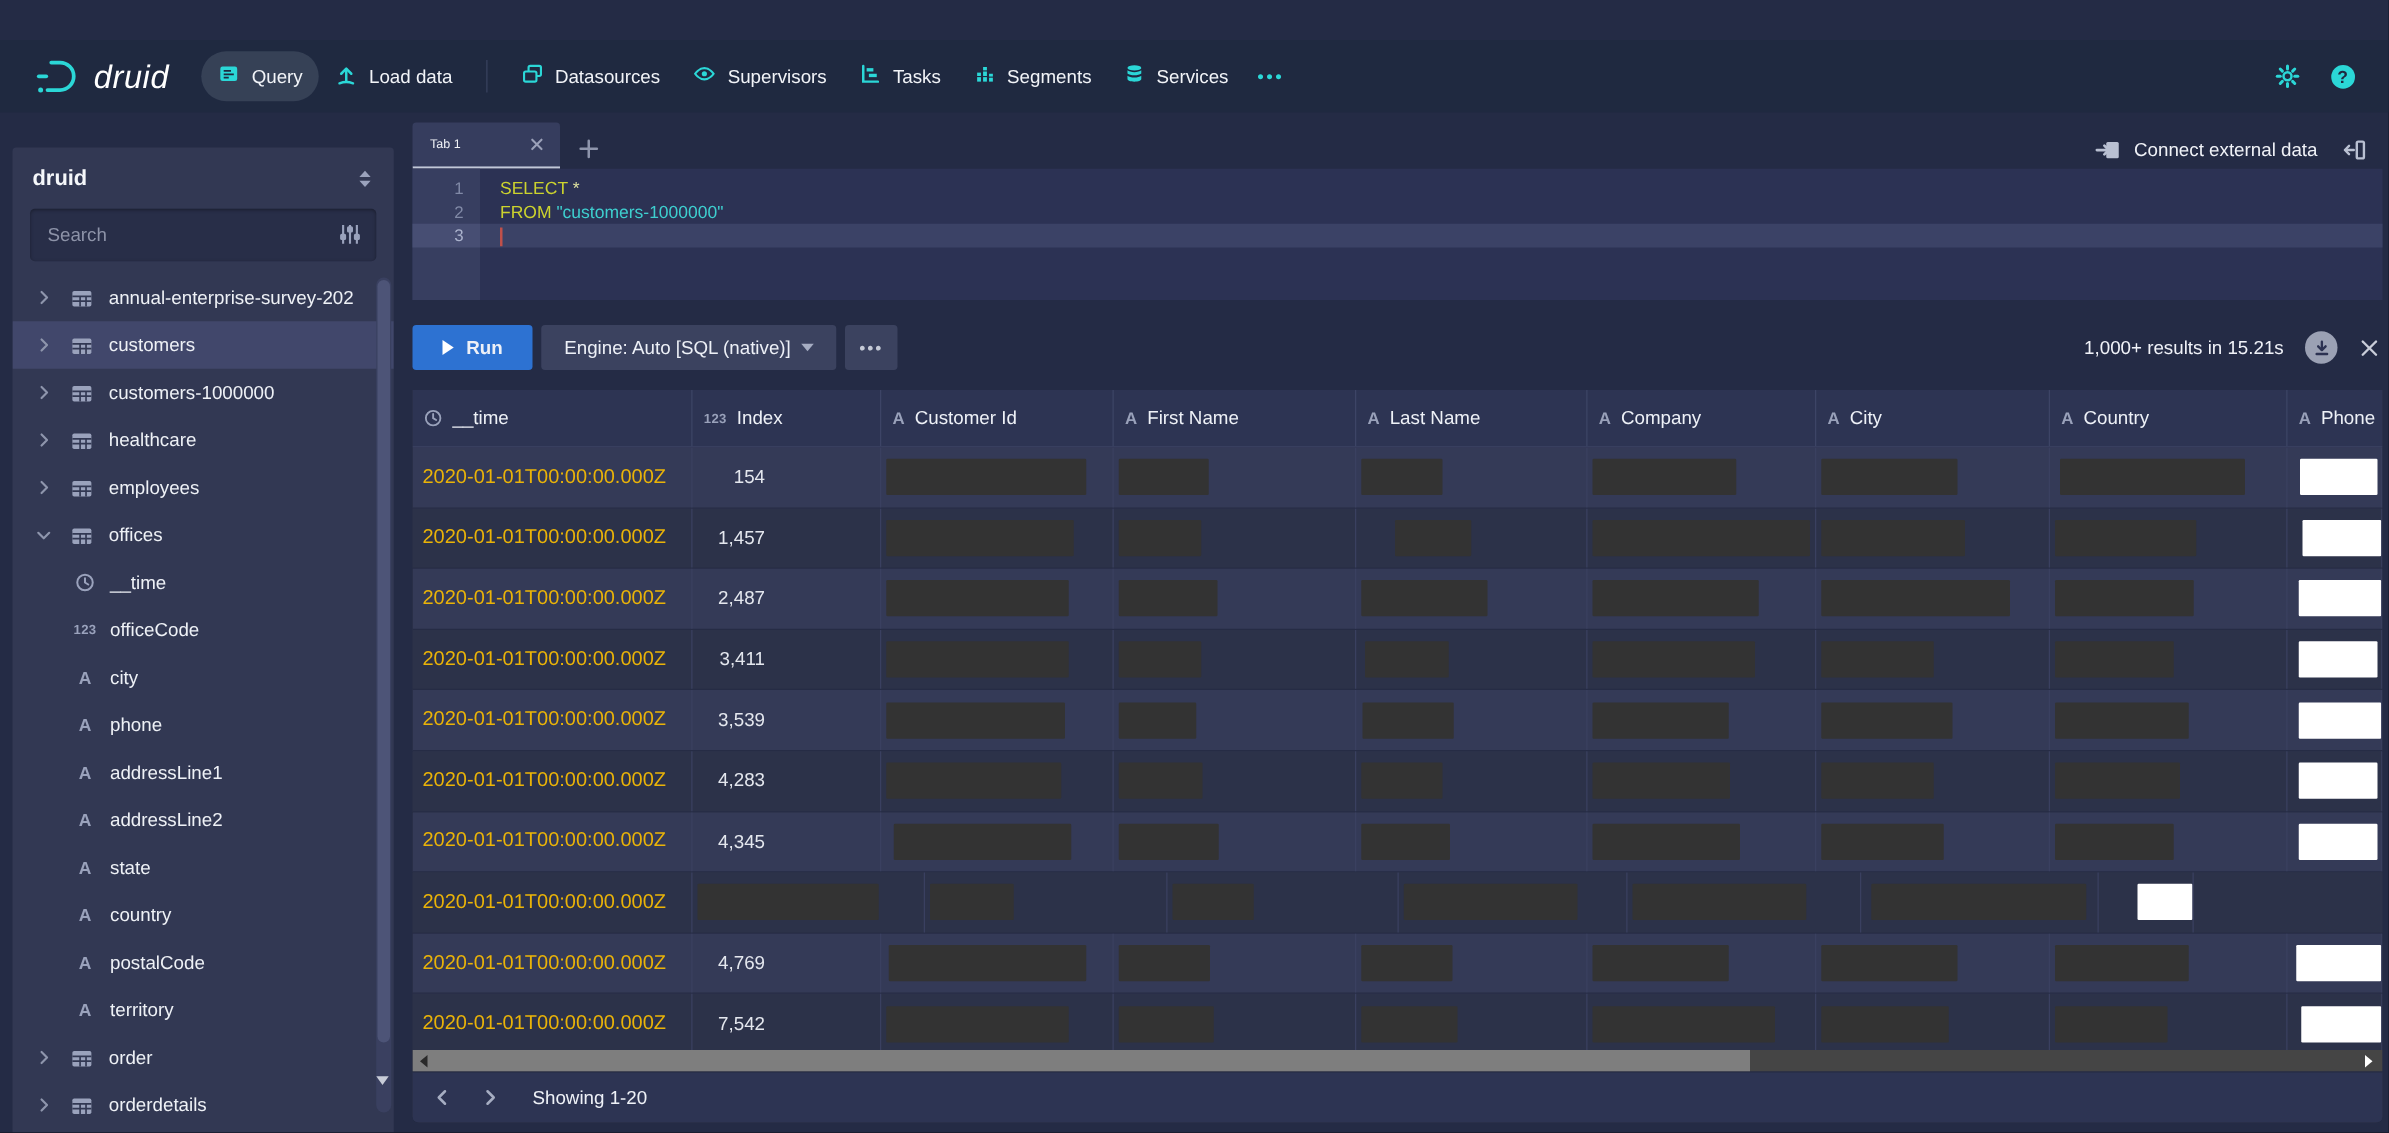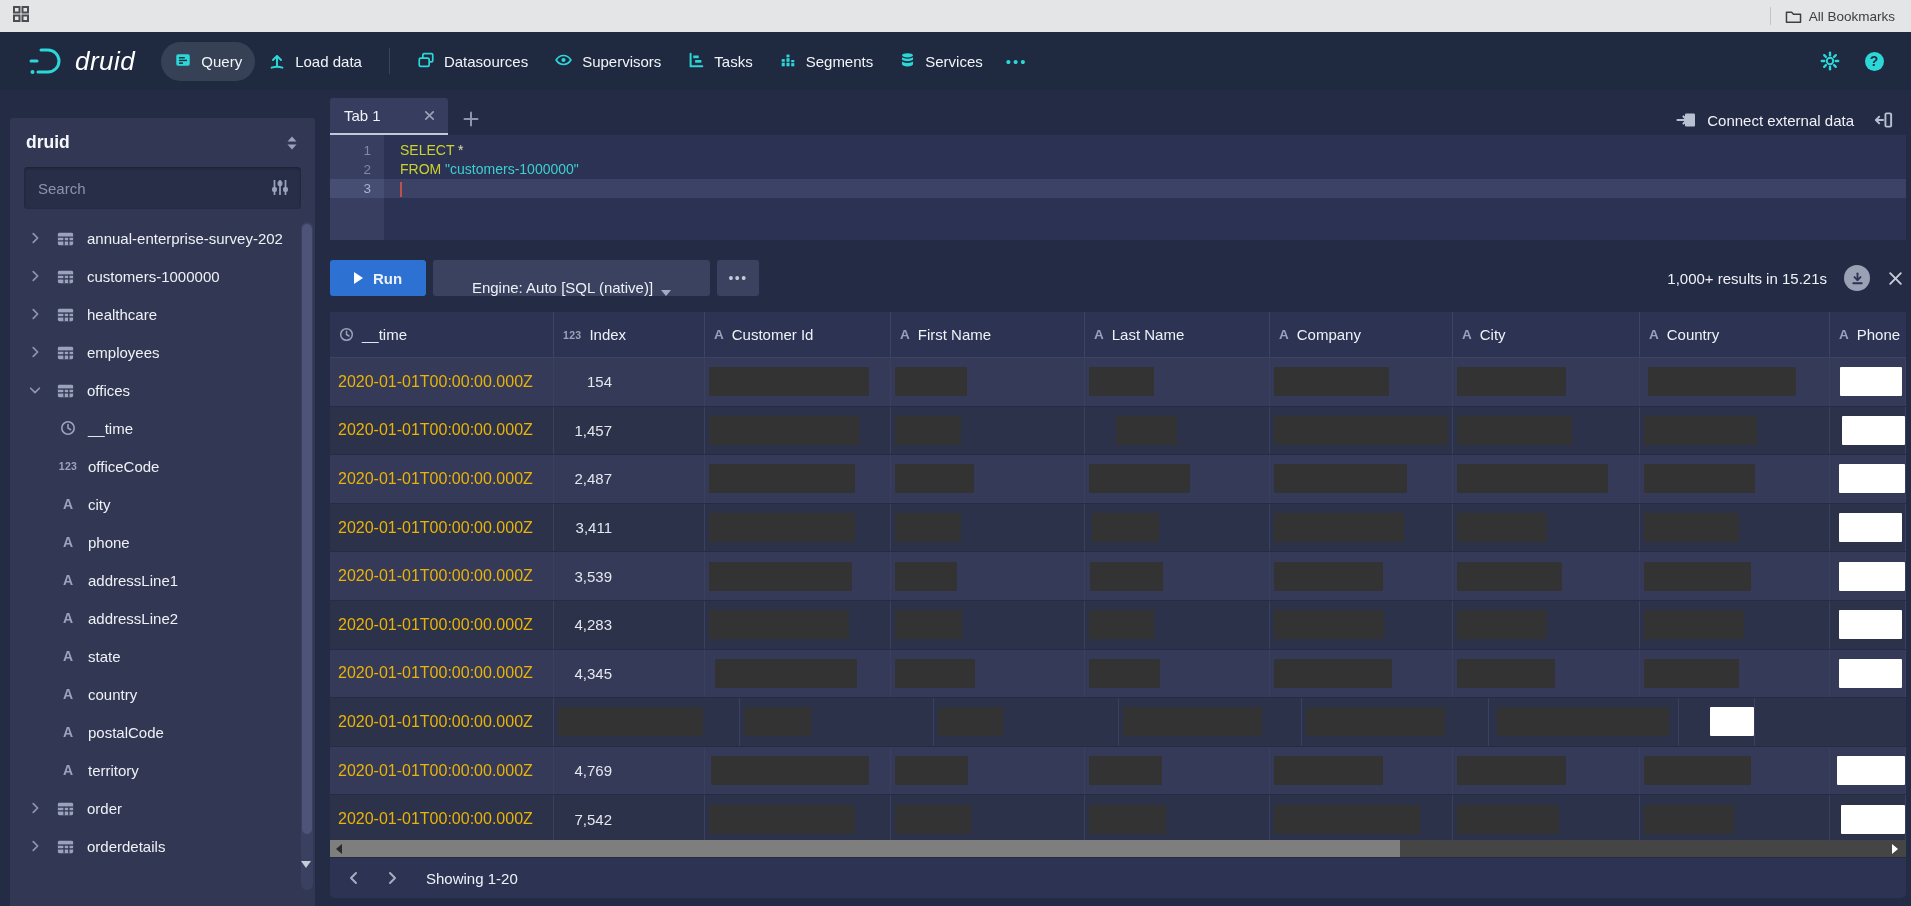--- a/index.html
+++ b/index.html
@@ -42,21 +42,21 @@
   .tree-row.child .cic{margin-left:46px;width:24px;color:#9aa2bc;display:flex;align-items:center;justify-content:center;font-weight:700;}
   .cic .glyph-num{font-size:10.5px;letter-spacing:.3px;}
   .cic .glyph-a{font-size:14px;}
   .tree-row.child .lbl{margin-left:8px;}
   .sb-scroll{position:absolute;right:2px;top:104px;width:12px;height:668px;background:#3a4060;border-radius:6px;}
   .sb-thumb{position:absolute;left:1px;top:2px;width:10px;height:610px;background:#4d5477;border-radius:5px;}
   .sb-arrow{position:absolute;right:4px;bottom:38px;width:0;height:0;border-left:5px solid transparent;border-right:5px solid transparent;border-top:7px solid #c8ccd8;}
 
   
   .tabbar{position:absolute;left:330px;top:90px;width:1576px;height:45px;display:flex;align-items:flex-end;}
-  .tab{width:118px;height:37px;background:#363d5e;border-radius:3px 3px 0 0;display:flex;align-items:center;padding:0 12px 0 14px;color:#f0f2f7;font-size:15px;border-bottom:2px solid #c2c8d8;cursor:pointer;}
+  .tab{width:118px;height:37px;background:#363d5e;border-radius:3px 3px 0 0;display:flex;align-items:center;padding:0 12px 0 14px;color:#f0f2f7;font-size:10px;border-bottom:2px solid #c2c8d8;cursor:pointer;}
   .tab .x{margin-left:auto;color:#9aa0b8;display:flex;cursor:pointer;}
   .tab-plus{margin-left:14px;margin-bottom:7px;color:#8e95ac;cursor:pointer;display:flex;}
   .tab-right{margin-left:auto;display:flex;align-items:center;gap:20px;margin-bottom:5px;}
   .connect-btn{display:flex;align-items:center;gap:10px;color:#f0f2f7;font-size:15px;cursor:pointer;}
   .connect-btn .ic, .collapse-btn{color:#b9c0d2;}
   .collapse-btn{margin-right:12px;display:flex;cursor:pointer;}
 
   
   .editor{position:absolute;left:330px;top:135px;width:1576px;height:105px;background:#2c3254;font-family:"DejaVu Sans Mono",monospace;}
   .gutter{position:absolute;left:0;top:0;width:54px;height:105px;background:#373e60;}
@@ -69,21 +69,21 @@
   .tok-kw{color:#ccd32e;}
   .tok-plain{color:#dde0a0;}
   .tok-str{color:#3ecfcf;}
   .cursor{display:inline-block;width:2px;height:15px;background:#c0504a;vertical-align:middle;}
 
   
   .runrow{position:absolute;left:330px;top:260px;width:1576px;height:36px;display:flex;align-items:center;}
   .btn{height:36px;border-radius:3px;display:flex;align-items:center;justify-content:center;cursor:pointer;font-size:15px;color:#edf0f7;}
   .btn-run{width:96px;background:#2d72d2;font-weight:700;gap:10px;}
   .play{width:0;height:0;border-top:6px solid transparent;border-bottom:6px solid transparent;border-left:9px solid #fff;}
-  .btn-engine{margin-left:7px;width:277px;background:#3b425f;gap:8px;align-items:flex-end;}
+  .btn-engine{margin-left:7px;width:236px;background:#3b425f;gap:8px;}
   .btn-engine .carat{width:0;height:0;border-left:5.5px solid transparent;border-right:5.5px solid transparent;border-top:6px solid #a6adc2;}
   .btn-more{margin-left:7px;width:42px;background:#3b425f;color:#c5cad6;letter-spacing:1.5px;font-size:14px;}
   .run-right{margin-left:auto;display:flex;align-items:center;gap:17px;}
   .results-label{color:#f0f2f8;font-size:15px;}
   .dl-circle{width:26px;height:26px;border-radius:50%;background:#9ba1b4;display:flex;align-items:center;justify-content:center;cursor:pointer;}
   .close-x{color:#c9cdd9;display:flex;cursor:pointer;margin-right:2px;}
 
   
   .panel{position:absolute;left:330px;top:312px;width:1576px;height:586px;background:#2c3249;border-radius:0 0 5px 5px;overflow:hidden;}
   .thead{display:flex;height:46px;background:#2d3453;border-bottom:1px solid #3c4364;}
@@ -114,40 +114,20 @@
   .tfoot{height:41px;background:#2d3453;border-top:1px solid #242a42;display:flex;align-items:center;}
   .pg-chev{color:#a6adc2;display:flex;cursor:pointer;margin-left:16px;}
   .pg-chev + .pg-chev{margin-left:22px;}
   .pg-label{margin-left:26px;color:#eef1f7;font-size:15px;}
 </style>
 </head>
 <body>
 
 <div class="stage">
 
-  <div class="bbar">
-    <span class="grid-ic">
-      <svg width="18" height="18" viewBox="0 0 18 18">
-          <g fill="none" stroke="currentColor" stroke-width="2">
-            <rect x="2" y="2" width="5.5" height="5.5"></rect>
-            <rect x="10.5" y="2" width="5.5" height="5.5"></rect>
-            <rect x="2" y="10.5" width="5.5" height="5.5"></rect>
-            <rect x="10.5" y="10.5" width="5.5" height="5.5"></rect>
-          </g>
-        </svg>
-    </span>
-    <span class="spacer"></span>
-    <span class="vsep"></span>
-    <span class="bkm">
-      <svg width="17" height="15" viewBox="0 0 18 16">
-          <path d="M1.5 3.5h5.5l2 2h7.5v8.5h-15z" fill="none" stroke="#3c4043" stroke-width="1.6" stroke-linejoin="round"></path>
-        </svg>
-      <span>All Bookmarks</span>
-    </span>
-  </div>
 
   <div class="navbar">
     <div class="brand">
       <svg width="38" height="34" viewBox="0 0 38 34">
         <g fill="none" stroke="#2bd7d7" stroke-width="3" stroke-linecap="round">
           <path d="M13 6 h7 a11 11 0 0 1 0 22 h-10"></path>
           <path d="M3 17 h6"></path>
         </g>
         <circle cx="4.5" cy="28" r="2" fill="#2bd7d7"></circle>
       </svg>
@@ -299,20 +279,39 @@
               <rect x="2" y="4" width="16" height="13" rx="1.5" fill="currentColor"></rect>
               <g stroke="#323853" stroke-width="1.4">
                 <line x1="2" y1="8.5" x2="18" y2="8.5"></line>
                 <line x1="2" y1="12.5" x2="18" y2="12.5"></line>
                 <line x1="8.5" y1="8.5" x2="8.5" y2="17"></line>
                 <line x1="13.5" y1="8.5" x2="13.5" y2="17"></line>
               </g>
             </svg>
           </span>
           <span class="lbl">annual-enterprise-survey-202</span>
+        </div>
+        <div class="tree-row sel">
+          <span class="chev">
+            <svg width="14" height="14" viewBox="0 0 16 16">
+              <path d="M6 3l5 5-5 5" fill="none" stroke="currentColor" stroke-width="2" stroke-linecap="round" stroke-linejoin="round"></path>
+            </svg>
+          </span>
+          <span class="tic">
+            <svg width="19" height="19" viewBox="0 0 20 20">
+              <rect x="2" y="4" width="16" height="13" rx="1.5" fill="currentColor"></rect>
+              <g stroke="#323853" stroke-width="1.4">
+                <line x1="2" y1="8.5" x2="18" y2="8.5"></line>
+                <line x1="2" y1="12.5" x2="18" y2="12.5"></line>
+                <line x1="8.5" y1="8.5" x2="8.5" y2="17"></line>
+                <line x1="13.5" y1="8.5" x2="13.5" y2="17"></line>
+              </g>
+            </svg>
+          </span>
+          <span class="lbl">customers</span>
         </div>
         <div class="tree-row">
           <span class="chev">
             <svg width="14" height="14" viewBox="0 0 16 16">
               <path d="M6 3l5 5-5 5" fill="none" stroke="currentColor" stroke-width="2" stroke-linecap="round" stroke-linejoin="round"></path>
             </svg>
           </span>
           <span class="tic">
             <svg width="19" height="19" viewBox="0 0 20 20">
               <rect x="2" y="4" width="16" height="13" rx="1.5" fill="currentColor"></rect>

